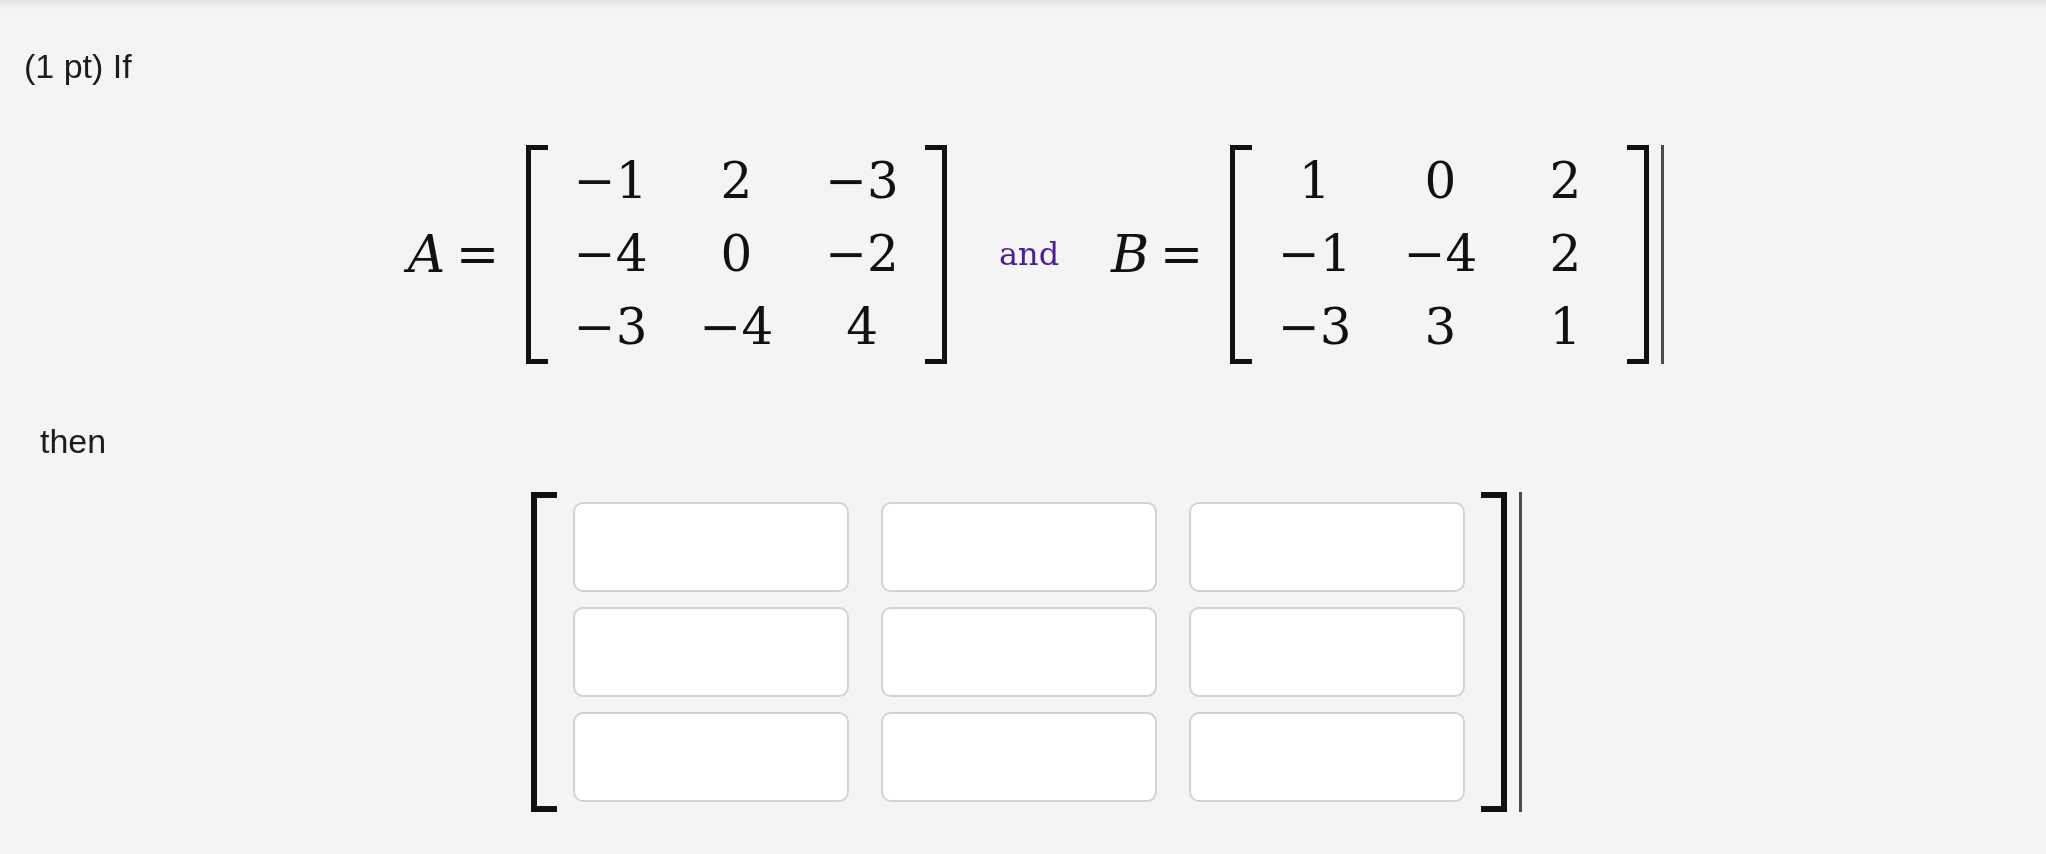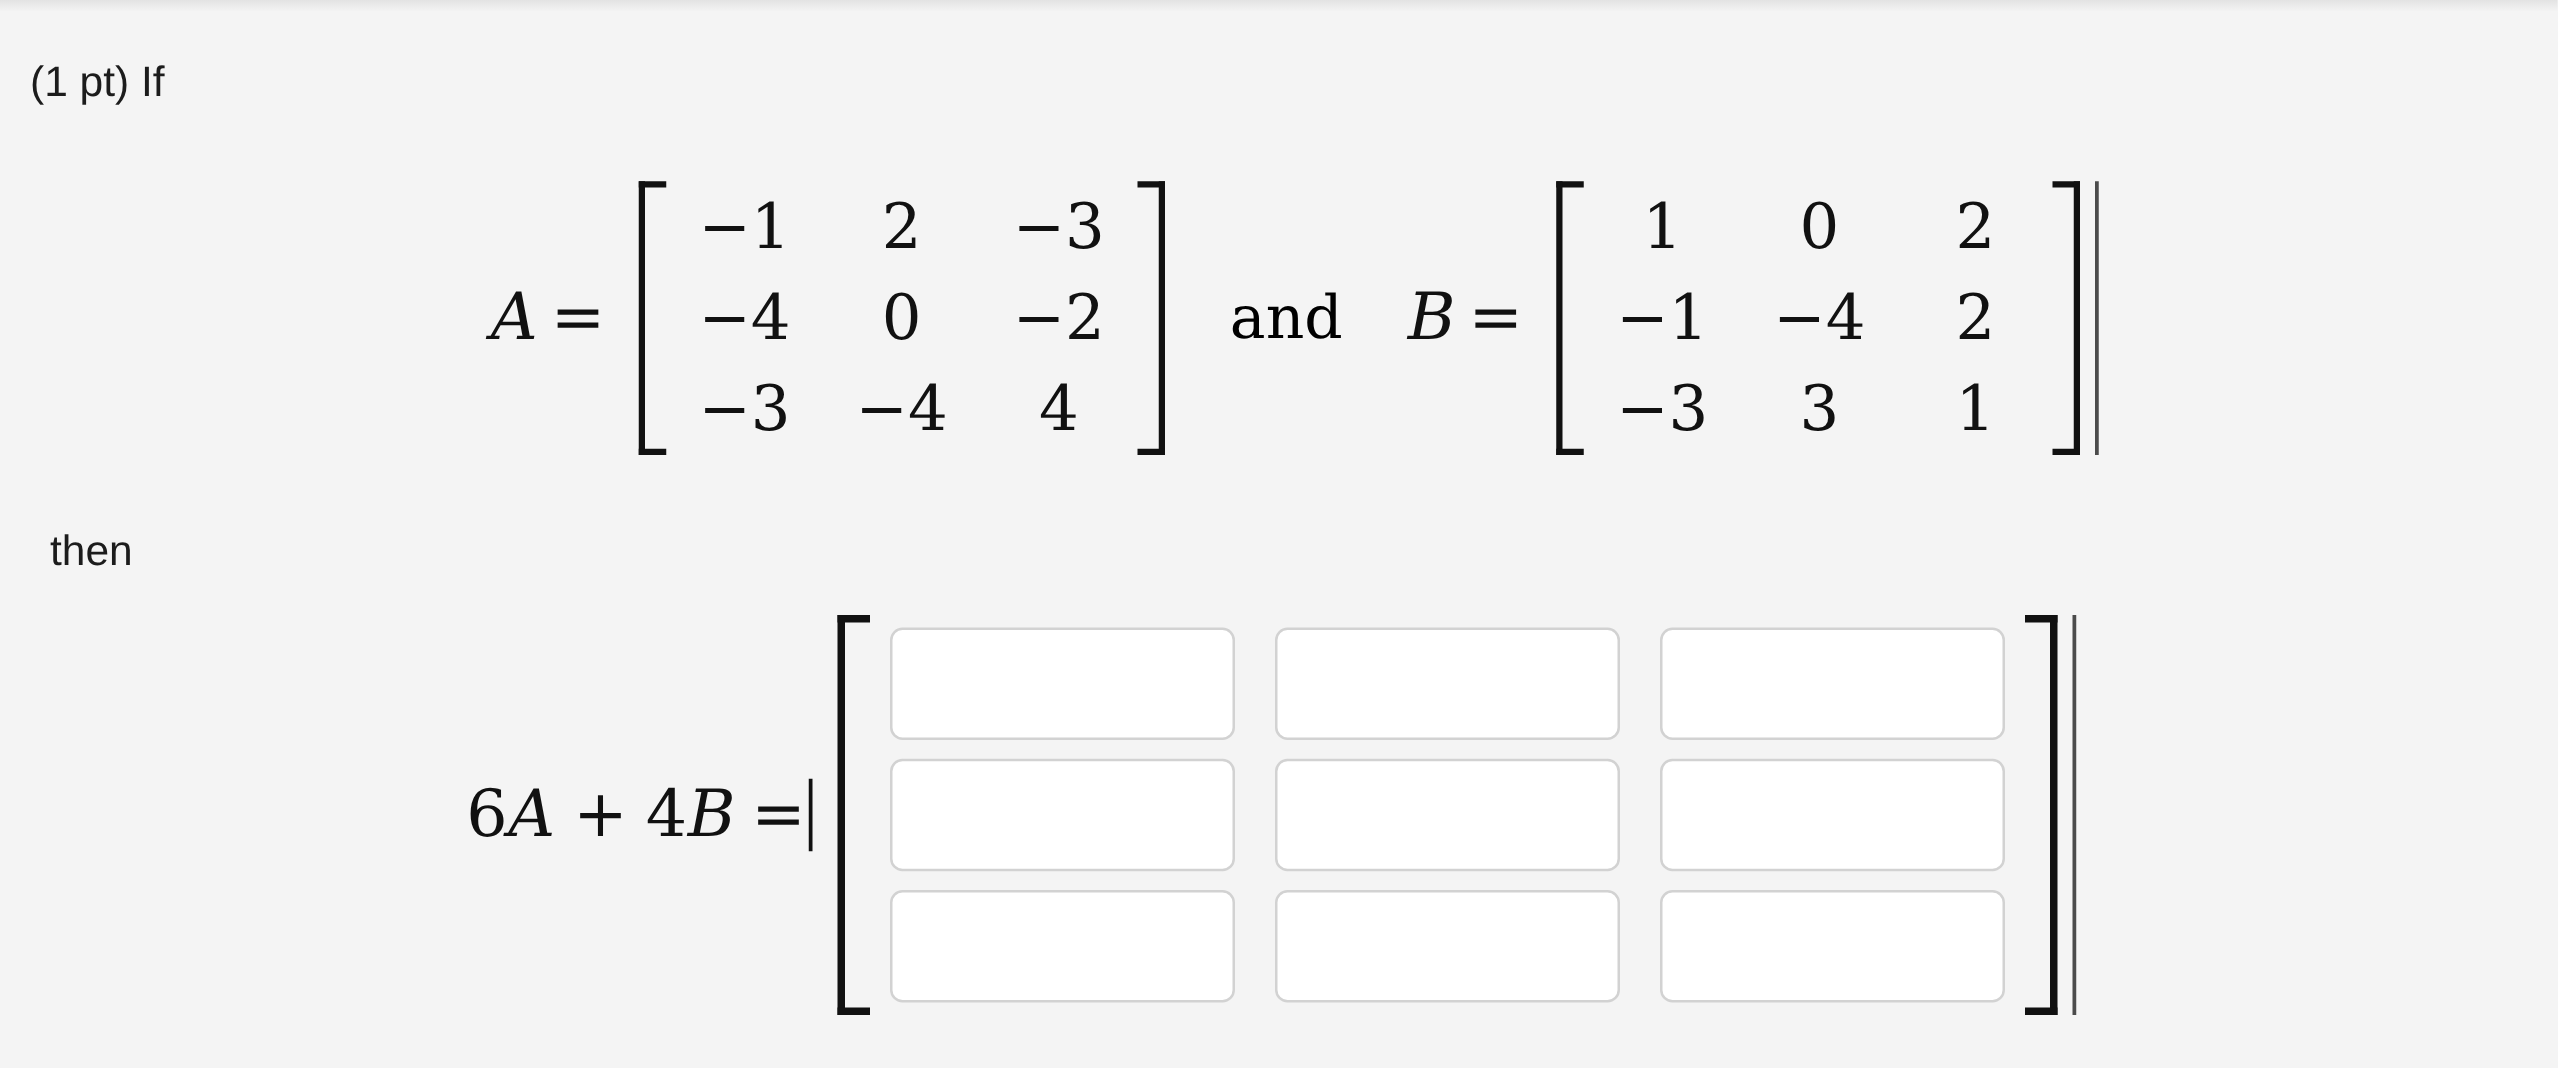--- a/index.html
+++ b/index.html
@@ -69,24 +69,24 @@
 
   .eqlabel {
     font-size: 52px;
     white-space: nowrap;
     letter-spacing: 0.5px;
   }
   .eqlabel .mi { padding-right: 10px; }
 
   .word-and {
     font-family: "DejaVu Serif", "Liberation Serif", serif;
-    font-size: 48px;
+    font-size: 32px;
     font-style: normal;
     padding: 0 52px;
-    color: #000000;
+    color: #4c1d95;
   }
 
   
   .matrix {
     display: inline-flex;
     align-items: stretch;
     position: relative;
   }
   .brk {
     width: 22px;
@@ -279,23 +279,20 @@
       </span>
 
     </div>
   </div>
 
   <div class="prose" id="stmt-then">then</div>
 
   <div id="answer-row">
     <div id="answer-inner">
 
-      <span class="math" id="answer-expr">
-        <span class="mo">6</span><span class="mi">A</span><span class="mo" style="padding:0 14px;">+</span><span class="mo">4</span><span class="mi" style="padding-right:12px;">B</span><span class="mo">=</span><span class="caret"></span>
-      </span>
 
       <span class="answer-matrix">
         <span class="brk left tall">
             <i></i>
           </span>
         <span class="answer-grid">
 
           <span class="answer-line">
             <input class="ans-input" type="text" value="" placeholder="" style="">
             <input class="ans-input" type="text" value="" placeholder="" style="">

